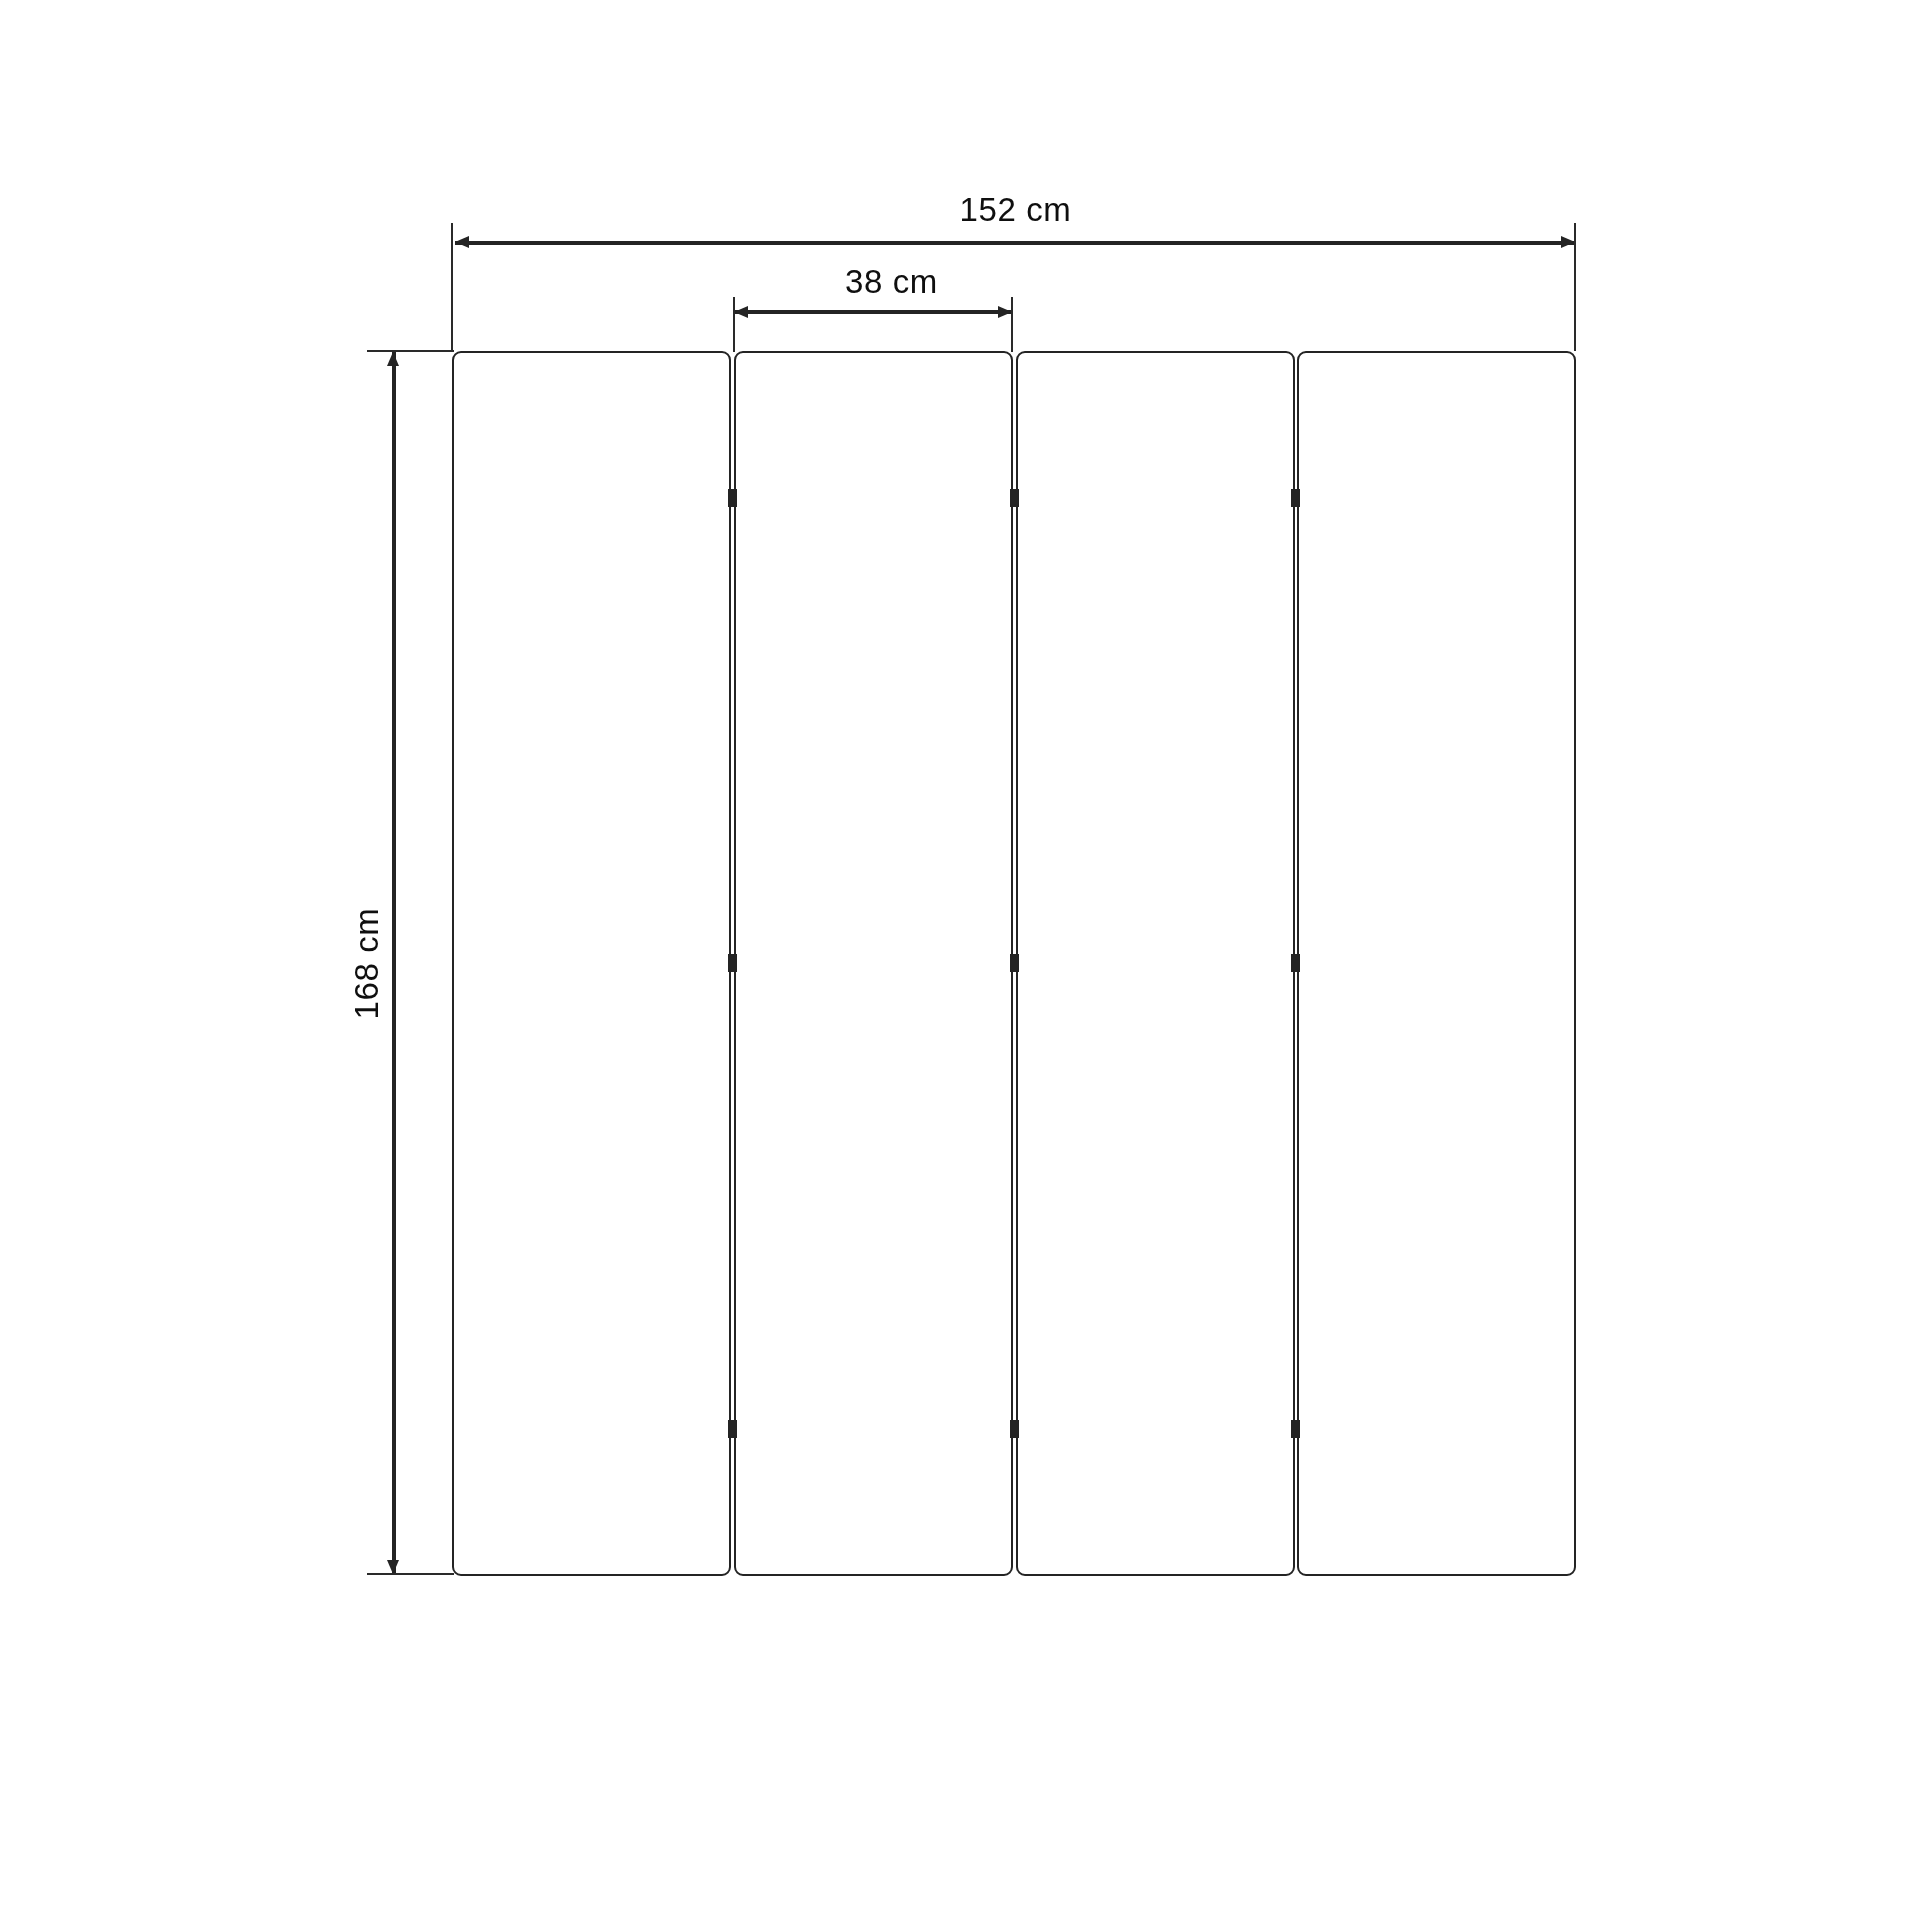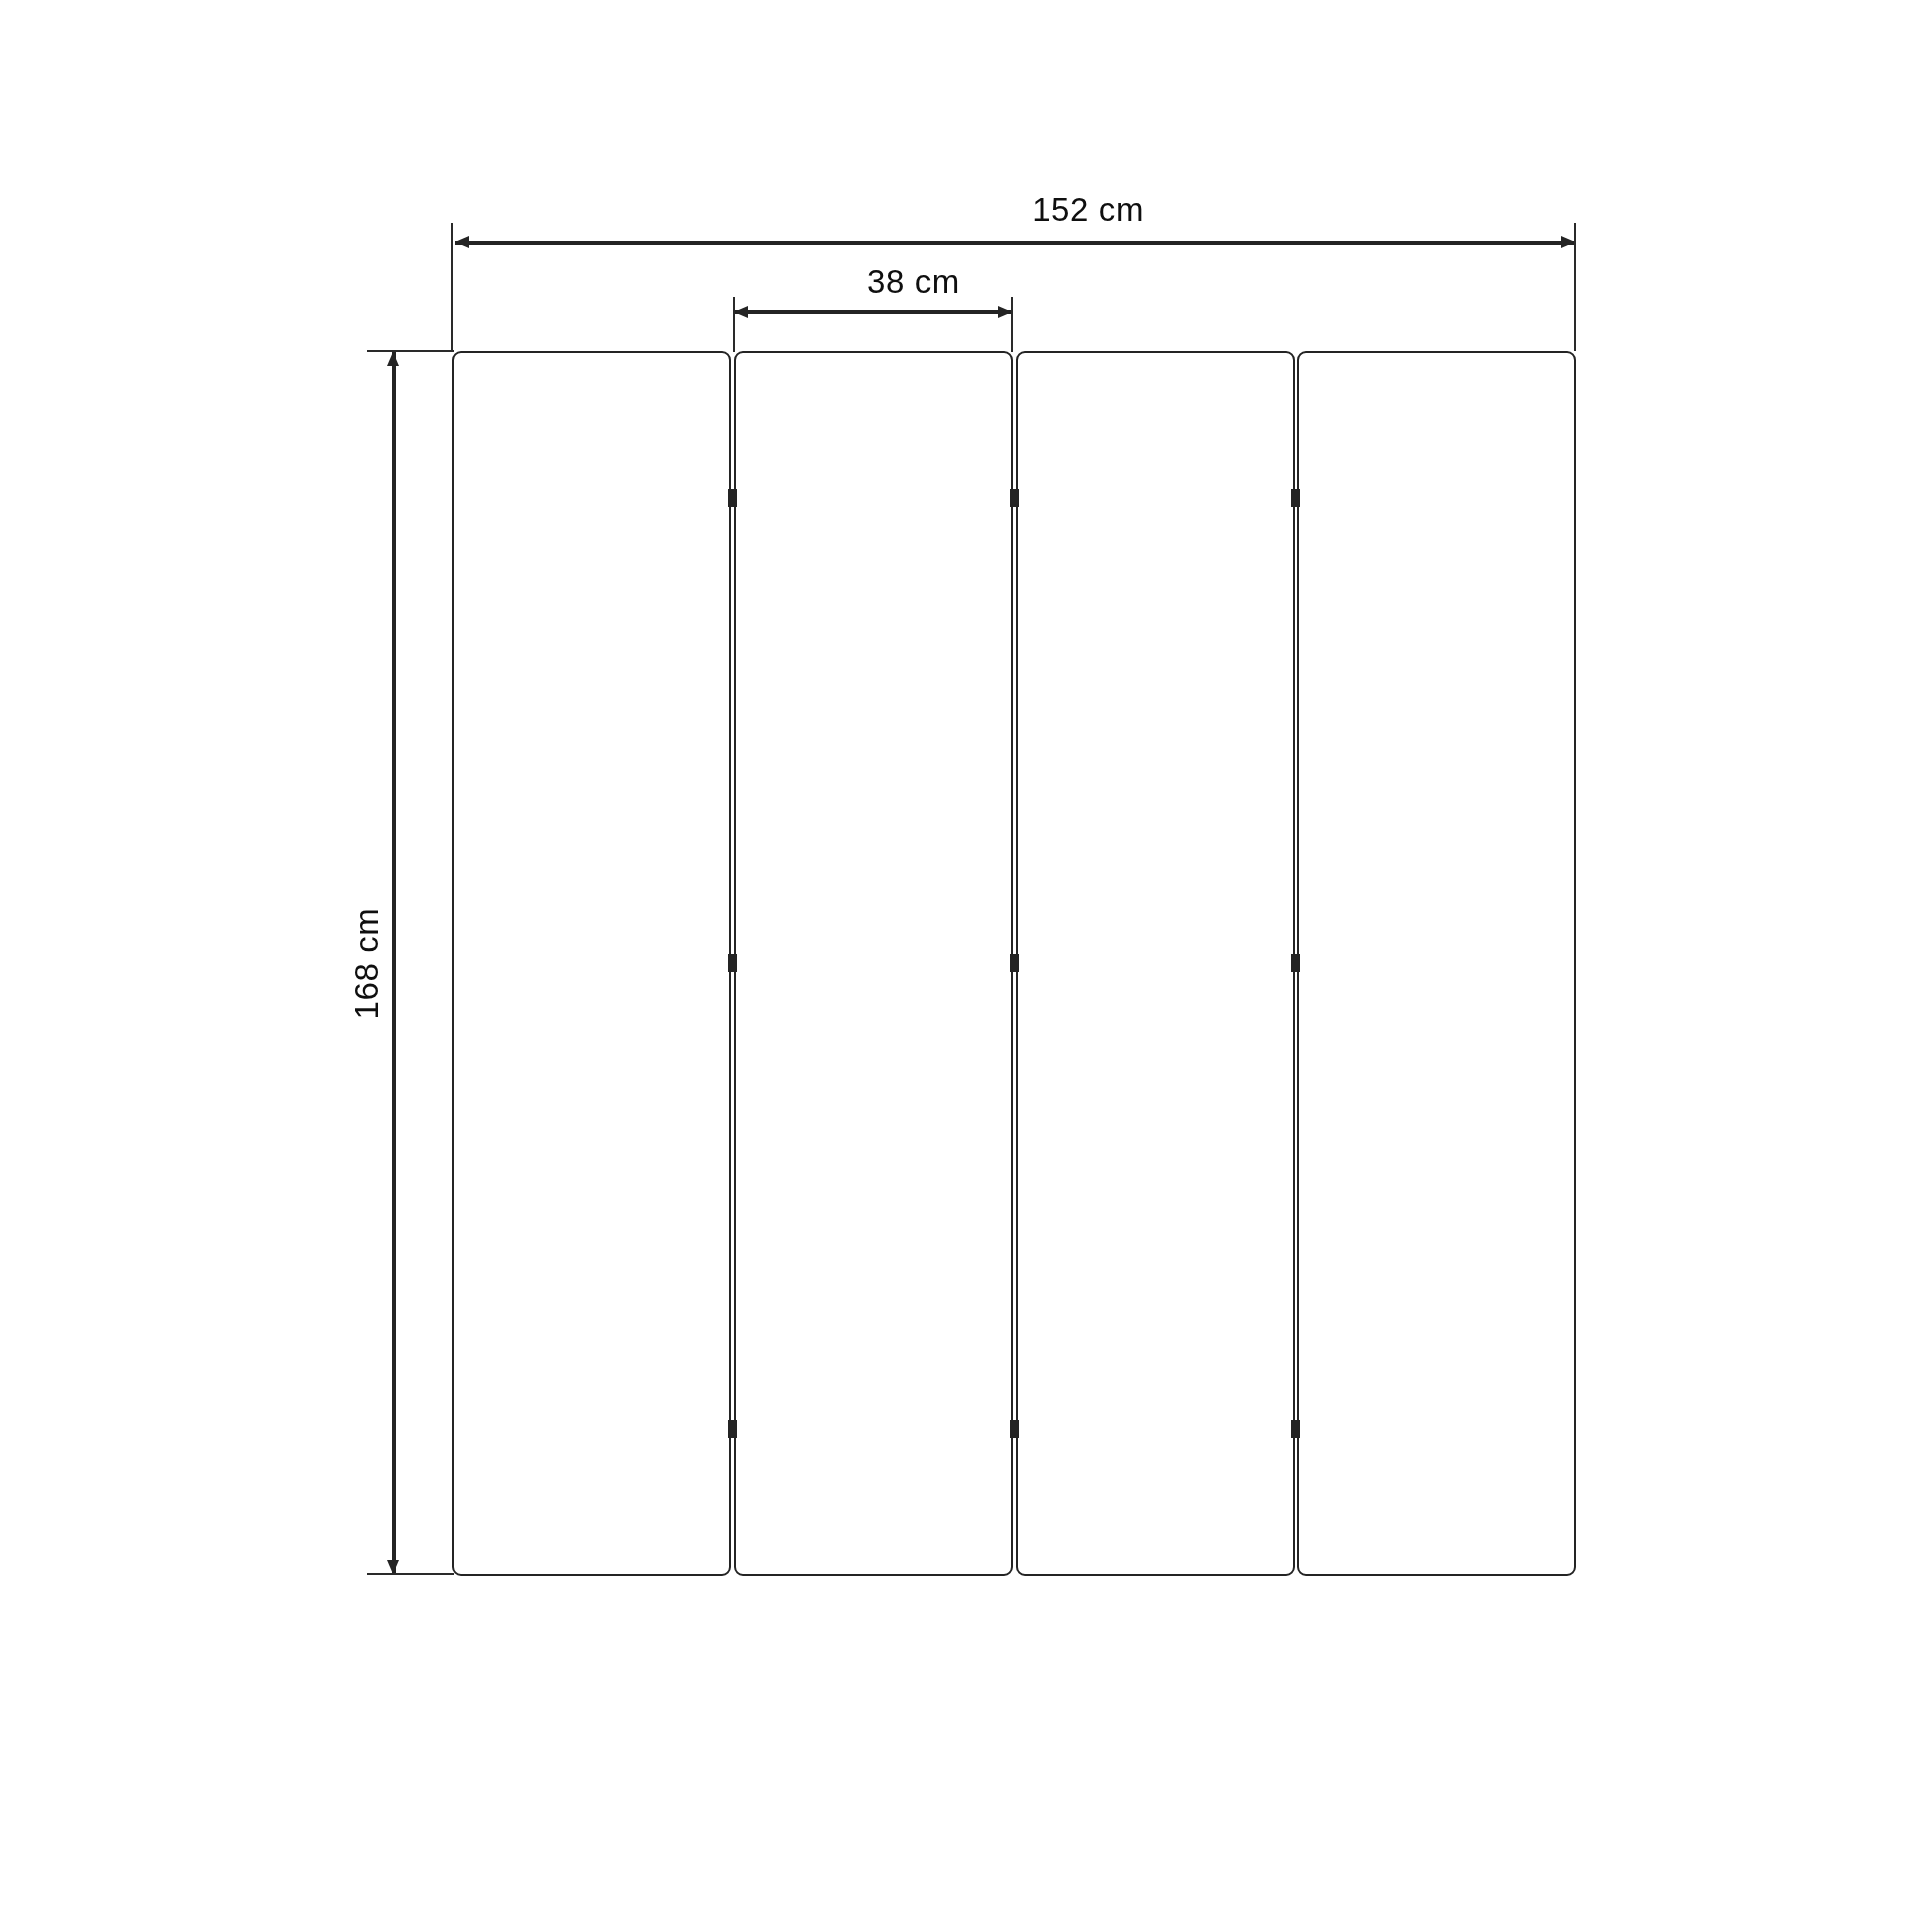--- a/index.html
+++ b/index.html
@@ -100,28 +100,28 @@
     line-height: 39px;
     transform: rotate(-90deg);
     transform-origin: center center;
   }
 </style>
 </head>
 <body>
 
 <div id="canvas">
 
-  <div class="dim-label" style="left:887px; top:193px;text-align:right;">152 cm</div>
+  <div class="dim-label" style="left:887px; top:193px;">152 cm</div>
   <div class="dim-line-h" style="left:455px; top:241px; width:1121px;"></div>
   <div class="arrow arrow-left" style="left:455px; top:236px;"></div>
   <div class="arrow arrow-right" style="left:1561px; top:236px;"></div>
   <div class="ext-line-v" style="left:451px; top:223px; height:128px;"></div>
   <div class="ext-line-v" style="left:1574px; top:223px; height:128px;"></div>
 
-  <div class="dim-label" style="left:785px; top:265px;">38 cm</div>
+  <div class="dim-label" style="left:763px; top:265px;">38 cm</div>
   <div class="dim-line-h" style="left:734px; top:310px; width:279px;"></div>
   <div class="arrow arrow-left" style="left:734px; top:306px;"></div>
   <div class="arrow arrow-right" style="left:998px; top:306px;"></div>
   <div class="ext-line-v" style="left:733px; top:297px; height:55px;"></div>
   <div class="ext-line-v" style="left:1011px; top:297px; height:55px;"></div>
 
   <div class="dim-label" id="label-height" style="left:238px; top:944px;">168 cm</div>
   <div class="dim-line-v" style="left:392px; top:352px; height:1222px;"></div>
   <div class="arrow arrow-up" style="left:387px; top:352px;"></div>
   <div class="arrow arrow-down" style="left:387px; top:1560px;"></div>

